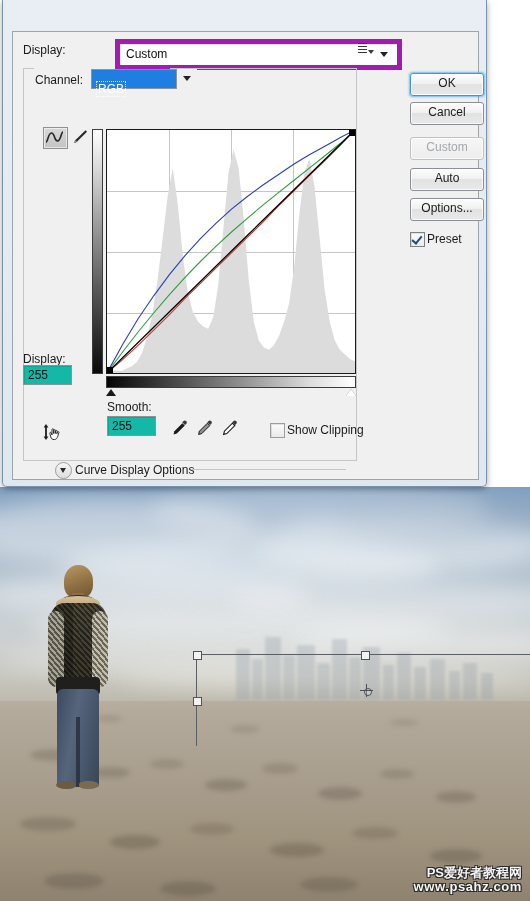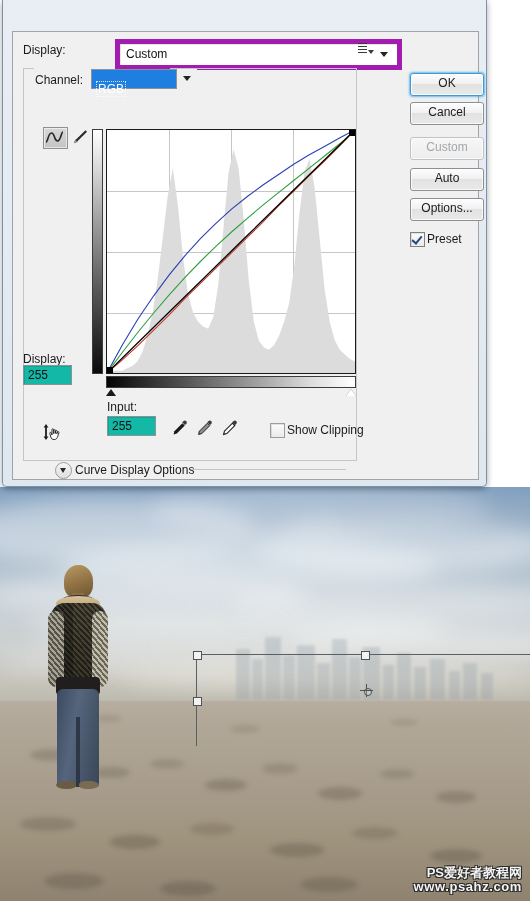--- a/index.html
+++ b/index.html
@@ -317,21 +317,21 @@
       <div class="cpt" style="left:0;bottom:0;"></div>
       <div class="cpt" style="right:0;top:0;"></div>
     </div>
     <div id="gradh"></div>
     <div class="slider-b"></div>
     <div class="slider-w"></div>
 
     <div class="lbl" id="output-label">Display:</div>
     <div class="txtinput" id="output-input">255</div>
 
-    <div class="lbl" id="input-label">Input:</div>
+    <div class="lbl" id="input-label">Smooth:</div>
     <div class="txtinput" id="input-input">255</div>
 
     <div id="onimage-tool">
       <svg width="28" height="26" viewBox="0 0 28 26">
         <path d="M5 4 L7.4 7.4 H5.9 V16.6 H7.4 L5 20 L2.6 16.6 H4.1 V7.4 H2.6 Z" fill="#1d1d1d"></path>
         <path d="M11 9.5 c0-1 1.6-1 1.6 0 v4 l.4-3.2 c.1-1 1.6-.8 1.5.2 l-.3 3 .6-2.4 c.2-1 1.7-.7 1.5.3
                  l-.5 2.4 .7-1.7c.3-.9 1.7-.5 1.4.5 l-1.1 3.6 c-.5 1.7-1.5 3.4-3.6 3.4 c-2 0-3-1-3.4-2.6
                  l-1-3.6 c-.3-1 1.1-1.4 1.4-.5 l.8 2.1 Z" fill="#fbfbfb" stroke="#1d1d1d" stroke-width=".9" stroke-linejoin="round"></path>
       </svg>
     </div>

